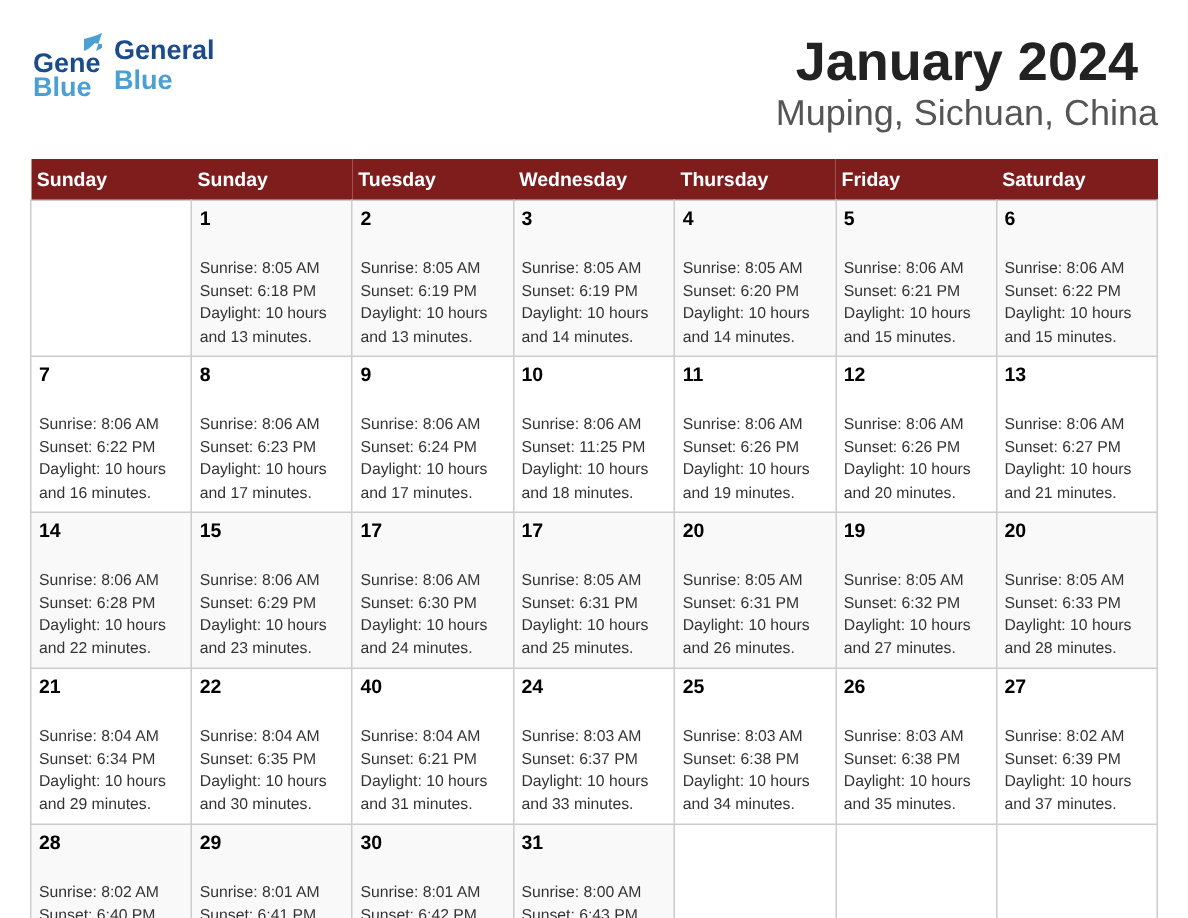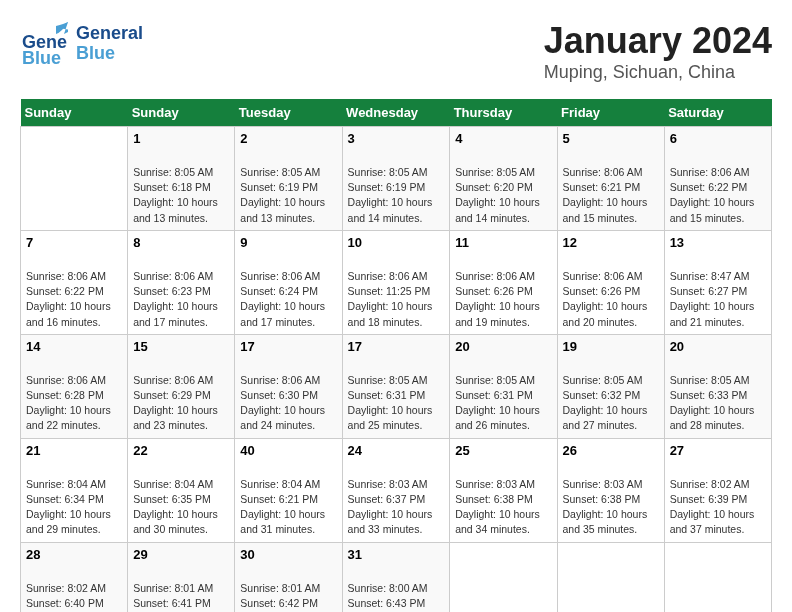--- a/index.html
+++ b/index.html
@@ -20,39 +20,39 @@
       display: flex;
       flex-direction: column;
       align-items: flex-start;
     }
     .logo-row {
       display: flex;
       align-items: center;
       gap: 4px;
     }
     .title-block {
-      text-align: left;
+      text-align: center;
     }
     .title-block h1 {
       font-size: 36px;
       font-weight: bold;
       color: #222;
     }
     .title-block h2 {
-      font-size: 18px;
+      font-size: 24px;
       font-weight: normal;
       color: #555;
     }
     table {
       width: 100%;
       border-collapse: collapse;
       font-size: 11px;
     }
     thead tr th {
-      background: #15803d;
+      background: #7f1d1d;
       color: #fff;
       padding: 6px 4px;
       text-align: left;
       font-size: 13px;
       font-weight: bold;
     }
     tbody tr td {
       border: 1px solid #ccc;
       vertical-align: top;
       padding: 4px 5px;
@@ -203,21 +203,21 @@
         </td>
         <td>
           <span class="day-num">12</span>
           <div class="day-info">Sunrise: 8:06 AM
 Sunset: 6:26 PM
 Daylight: 10 hours
 and 20 minutes.</div>
         </td>
         <td>
           <span class="day-num">13</span>
-          <div class="day-info">Sunrise: 8:47 AM
+          <div class="day-info">Sunrise: 8:06 AM
 Sunset: 6:27 PM
 Daylight: 10 hours
 and 21 minutes.</div>
         </td>
       </tr>
       <tr>
         <td>
           <span class="day-num">14</span>
           <div class="day-info">Sunrise: 8:06 AM
 Sunset: 6:28 PM

